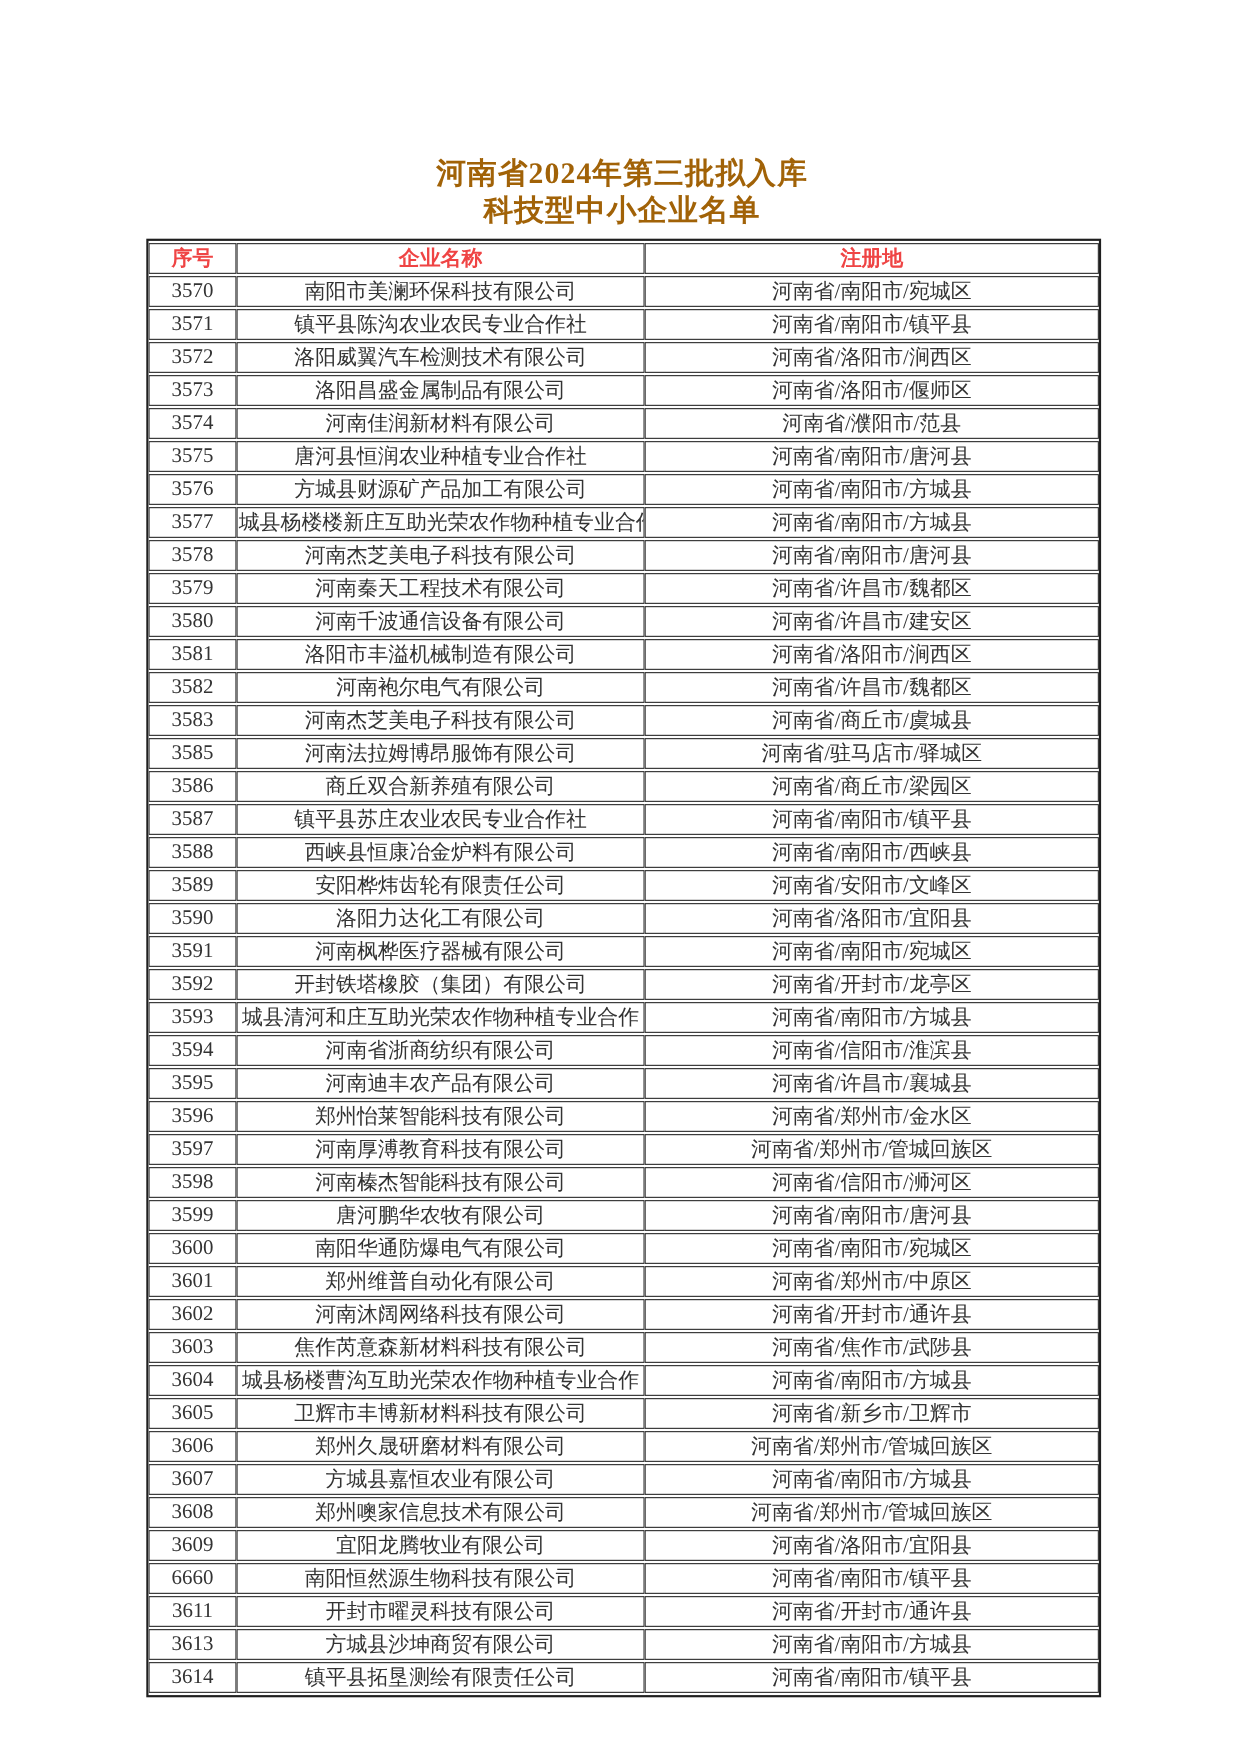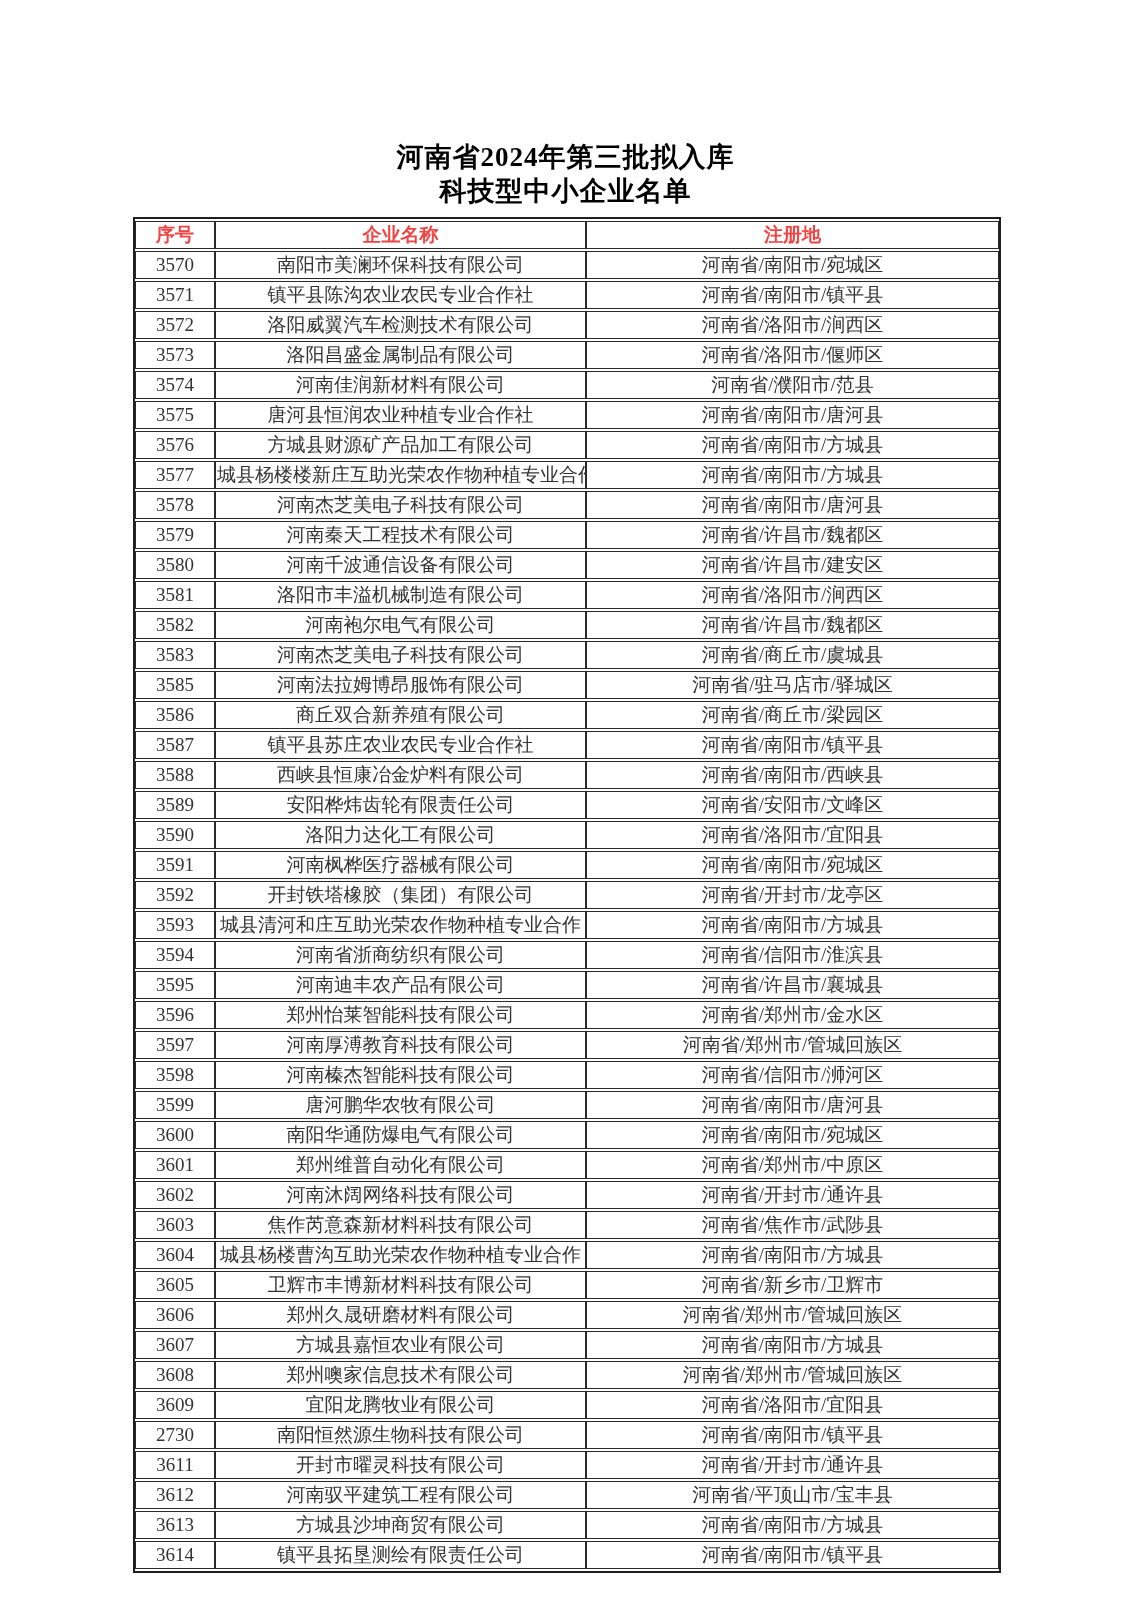--- a/index.html
+++ b/index.html
@@ -14,21 +14,21 @@
   .title-block {
     position: absolute;
     top: 140px;
     left: 0;
     width: 100%;
     text-align: center;
   }
   .title-line {
     font-size: 27px;
     font-weight: bold;
-    color: #000000;
+    color: #a16207;
     line-height: 34px;
     letter-spacing: 1px;
   }
   table.roster {
     position: absolute;
     left: 133px;
     top: 217px;
     width: 864px;
     border-collapse: separate;
     border-spacing: 0 2px;
@@ -273,35 +273,30 @@
           <td>3608</td>
           <td>郑州噢家信息技术有限公司</td>
           <td>河南省/郑州市/管城回族区</td>
         </tr>
         <tr>
           <td>3609</td>
           <td>宜阳龙腾牧业有限公司</td>
           <td>河南省/洛阳市/宜阳县</td>
         </tr>
         <tr>
-          <td>2730</td>
+          <td>6660</td>
           <td>南阳恒然源生物科技有限公司</td>
           <td>河南省/南阳市/镇平县</td>
         </tr>
         <tr>
           <td>3611</td>
           <td>开封市曜灵科技有限公司</td>
           <td>河南省/开封市/通许县</td>
         </tr>
         <tr>
-          <td>3612</td>
-          <td>河南驭平建筑工程有限公司</td>
-          <td>河南省/平顶山市/宝丰县</td>
-        </tr>
-        <tr>
           <td>3613</td>
           <td>方城县沙坤商贸有限公司</td>
           <td>河南省/南阳市/方城县</td>
         </tr>
         <tr>
           <td>3614</td>
           <td>镇平县拓垦测绘有限责任公司</td>
           <td>河南省/南阳市/镇平县</td>
         </tr>
       </tbody>

